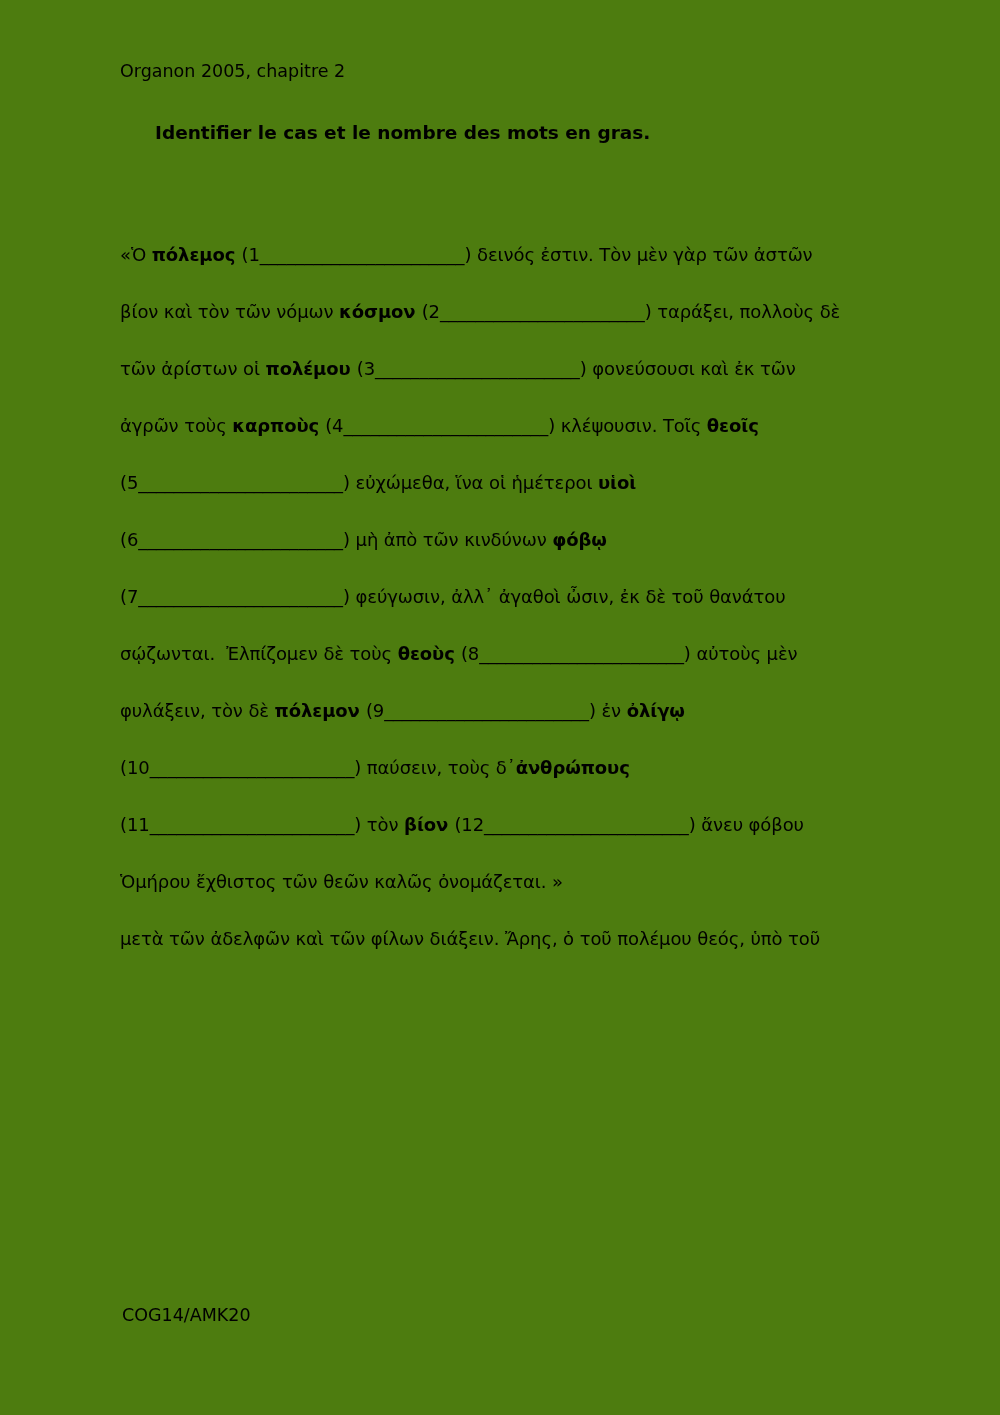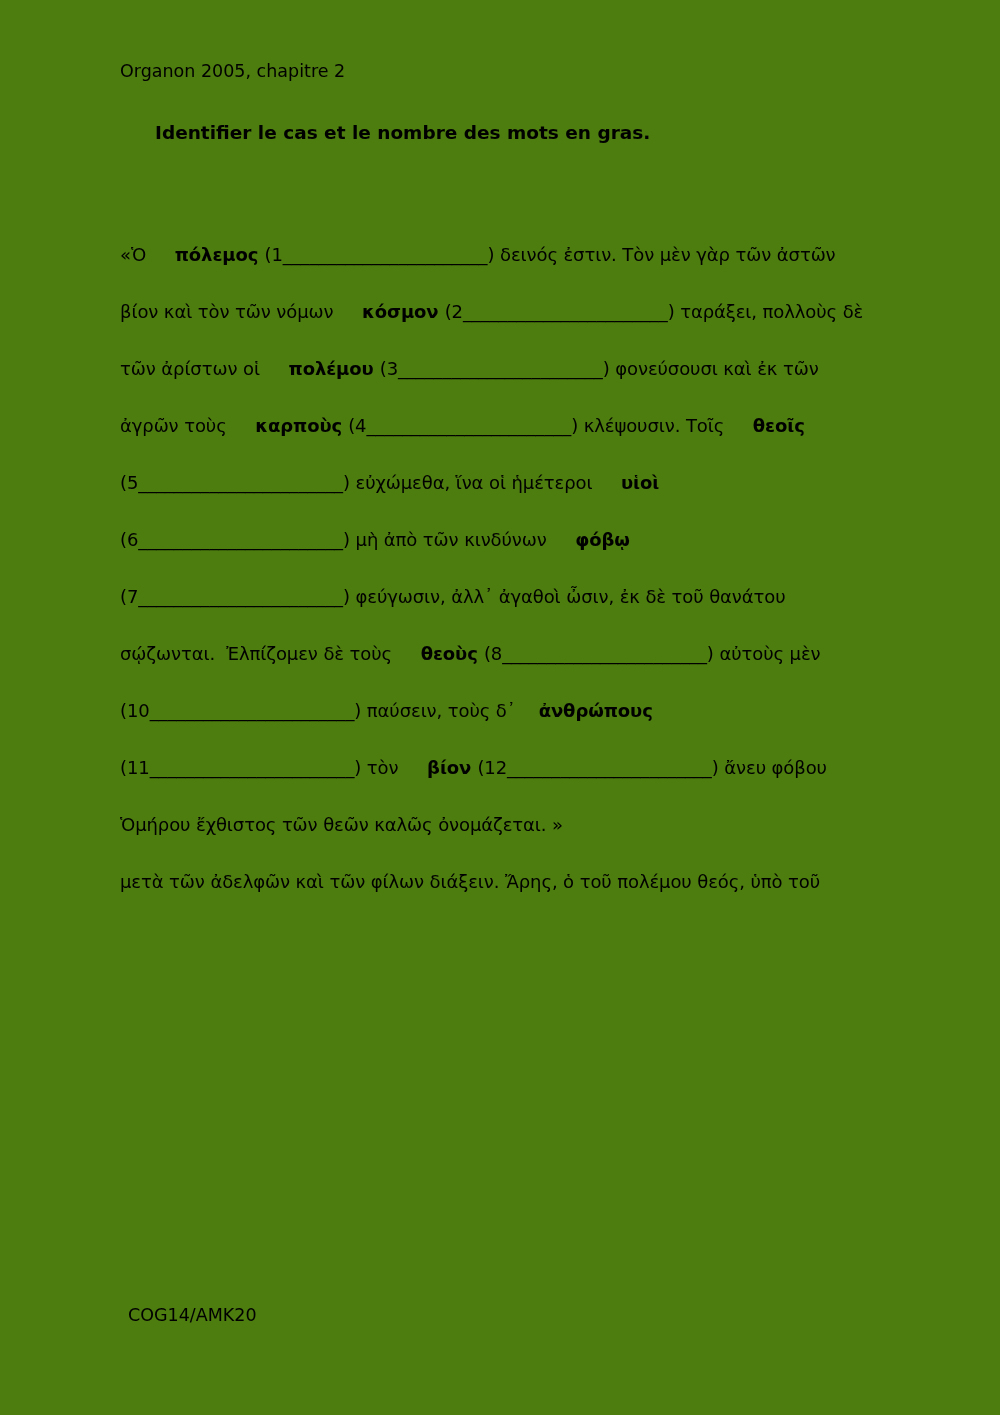--- a/index.html
+++ b/index.html
@@ -41,26 +41,25 @@
   }
   .doc-body p.line {
     margin: 0;
     font-size: 18px;
     line-height: 57px;
     white-space: pre;
     letter-spacing: -0.1px;
   }
   .doc-body .seg.bold {
     font-weight: 700;
-    margin-left: 23px;
   }
   .doc-footer {
     position: absolute;
     top: 1305px;
-    left: 128px;
+    left: 122px;
     font-size: 17.5px;
     white-space: pre;
   }
 </style>
 </head>
 <body>
 
 <div class="page">
 
   <div class="doc-header">Organon 2005, chapitre 2</div>
@@ -69,20 +68,21 @@
 
   <div class="doc-body">
       <p class="line"><span class="seg">«Ὁ </span><span class="seg bold">πόλεμος </span><span class="seg">(1_______________________)</span><span class="seg"> δεινός ἐστιν. Τὸν μὲν γὰρ τῶν ἀστῶν</span></p>
       <p class="line"><span class="seg">βίον καὶ τὸν τῶν νόμων </span><span class="seg bold">κόσμον </span><span class="seg">(2_______________________)</span><span class="seg"> ταράξει, πολλοὺς δὲ</span></p>
       <p class="line"><span class="seg">τῶν ἀρίστων οἱ </span><span class="seg bold">πολέμου </span><span class="seg">(3_______________________)</span><span class="seg"> φονεύσουσι καὶ ἐκ τῶν</span></p>
       <p class="line"><span class="seg">ἀγρῶν τοὺς </span><span class="seg bold">καρποὺς </span><span class="seg">(4_______________________)</span><span class="seg"> κλέψουσιν. Τοῖς </span><span class="seg bold">θεοῖς</span></p>
       <p class="line"><span class="seg">(5_______________________)</span><span class="seg"> εὐχώμεθα, ἵνα οἱ ἡμέτεροι </span><span class="seg bold">υἱοὶ</span></p>
       <p class="line"><span class="seg">(6_______________________)</span><span class="seg"> μὴ ἀπὸ τῶν κινδύνων </span><span class="seg bold">φόβῳ</span></p>
       <p class="line"><span class="seg">(7_______________________)</span><span class="seg"> φεύγωσιν, ἀλλ᾽ ἀγαθοὶ ὦσιν, ἐκ δὲ τοῦ θανάτου</span></p>
       <p class="line"><span class="seg">σῴζωνται.  Ἐλπίζομεν δὲ τοὺς </span><span class="seg bold">θεοὺς </span><span class="seg">(8_______________________)</span><span class="seg"> αὐτοὺς μὲν</span></p>
+      <p class="line"><span class="seg">φυλάξειν, τὸν δὲ </span><span class="seg bold">πόλεμον </span><span class="seg">(9_______________________)</span><span class="seg"> ἐν </span><span class="seg bold">ὀλίγῳ</span></p>
       <p class="line"><span class="seg">(10_______________________)</span><span class="seg"> παύσειν, τοὺς δ᾽</span><span class="seg bold">ἀνθρώπους</span></p>
       <p class="line"><span class="seg">(11_______________________)</span><span class="seg"> τὸν </span><span class="seg bold">βίον </span><span class="seg">(12_______________________)</span><span class="seg"> ἄνευ φόβου</span></p>
       <p class="line"><span class="seg">Ὁμήρου ἔχθιστος τῶν θεῶν καλῶς ὀνομάζεται. »</span></p>
       <p class="line"><span class="seg">μετὰ τῶν ἀδελφῶν καὶ τῶν φίλων διάξειν. Ἄρης, ὁ τοῦ πολέμου θεός, ὑπὸ τοῦ</span></p>
     </div>
 
   <div class="doc-footer">COG14/AMK20</div>
 
 </div>
 

